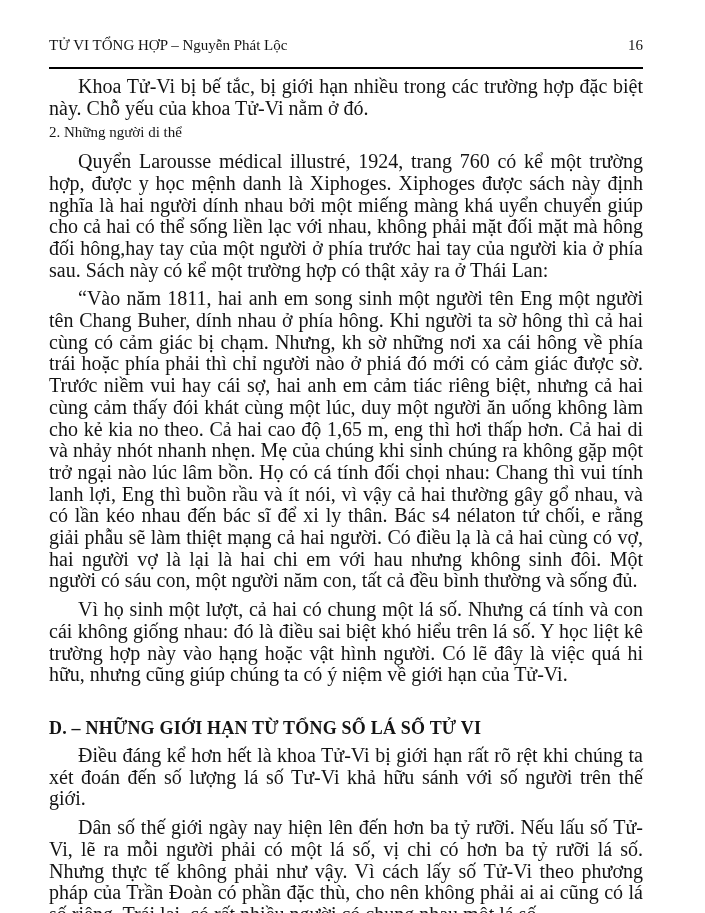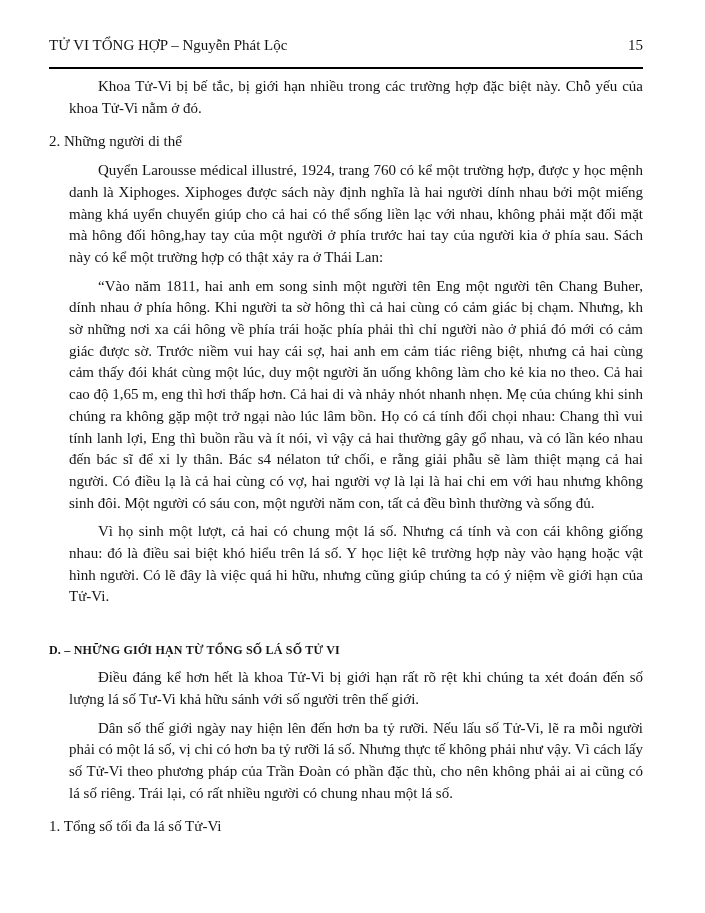--- a/index.html
+++ b/index.html
@@ -23,49 +23,48 @@
     align-items: baseline;
     font-size: 15px;
     line-height: 18px;
   }
   .rule {
     border-bottom: 2px solid #000;
     margin-top: 13px;
     margin-bottom: 4px;
   }
   .content p.paragraph {
-    font-size: 15px;
+    font-size: 20px;
     line-height: 21.7px;
     text-align: justify;
     text-indent: 29px;
     margin-top: 7px;
-    margin-left: 20px;
   }
   .content h3.subheading {
     font-size: 15px;
     font-weight: normal;
     line-height: 21.7px;
-    margin-top: 12px;
+    margin-top: 3px;
   }
   .content h2.section_heading {
-    font-size: 12px;
+    font-size: 18px;
     font-weight: bold;
     line-height: 20px;
     margin-top: 32px;
     margin-bottom: 2px;
     letter-spacing: 0.2px;
   }
 </style>
 </head>
 <body>
 
 <div class="page">
   <div class="page-header">
     <span class="header-title">TỬ VI TỔNG HỢP – Nguyễn Phát Lộc</span>
-    <span class="header-page-num">15</span>
+    <span class="header-page-num">16</span>
   </div>
   <div class="rule"></div>
   <div class="content" id="content">
       <p class="paragraph">Khoa Tử-Vi bị bế tắc, bị giới hạn nhiều trong các trường hợp đặc biệt này. Chỗ yếu của khoa Tử-Vi nằm ở đó.</p>
       <h3 class="subheading">2. Những người di thể</h3>
       <p class="paragraph">Quyển Larousse médical illustré, 1924, trang 760 có kể một trường hợp, được y học mệnh danh là Xiphoges. Xiphoges được sách này định nghĩa là hai người dính nhau bởi một miếng màng khá uyển chuyển giúp cho cả hai có thể sống liền lạc với nhau, không phải mặt đối mặt mà hông đối hông,hay tay của một người ở phía trước hai tay của người kia ở phía sau. Sách này có kể một trường hợp có thật xảy ra ở Thái Lan:</p>
       <p class="paragraph">“Vào năm 1811, hai anh em song sinh một người tên Eng một người tên Chang Buher, dính nhau ở phía hông. Khi người ta sờ hông thì cả hai cùng có cảm giác bị chạm. Nhưng, kh sờ những nơi xa cái hông về phía trái hoặc phía phải thì chỉ người nào ở phiá đó mới có cảm giác được sờ. Trước niềm vui hay cái sợ, hai anh em cảm tiác riêng biệt, nhưng cả hai cùng cảm thấy đói khát cùng một lúc, duy một người ăn uống không làm cho kẻ kia no theo. Cả hai cao độ 1,65 m, eng thì hơi thấp hơn. Cả hai di và nhảy nhót nhanh nhẹn. Mẹ của chúng khi sinh chúng ra không gặp một trở ngại nào lúc lâm bồn. Họ có cá tính đối chọi nhau: Chang thì vui tính lanh lợi, Eng thì buồn rầu và ít nói, vì vậy cả hai thường gây gổ nhau, và có lần kéo nhau đến bác sĩ để xi ly thân. Bác s4 nélaton tứ chối, e rằng giải phẫu sẽ làm thiệt mạng cả hai người. Có điều lạ là cả hai cùng có vợ, hai người vợ là lại là hai chi em với hau nhưng không sinh đôi. Một người có sáu con, một người năm con, tất cả đều bình thường và sống đủ.</p>
       <p class="paragraph">Vì họ sinh một lượt, cả hai có chung một lá số. Nhưng cá tính và con cái không giống nhau: đó là điều sai biệt khó hiểu trên lá số. Y học liệt kê trường hợp này vào hạng hoặc vật hình người. Có lẽ đây là việc quá hi hữu, nhưng cũng giúp chúng ta có ý niệm về giới hạn của Tử-Vi.</p>
       <h2 class="section_heading">D. – NHỮNG GIỚI HẠN TỪ TỔNG SỐ LÁ SỐ TỬ VI</h2>
       <p class="paragraph">Điều đáng kể hơn hết là khoa Tử-Vi bị giới hạn rất rõ rệt khi chúng ta xét đoán đến số lượng lá số Tư-Vi khả hữu sánh với số người trên thế giới.</p>

